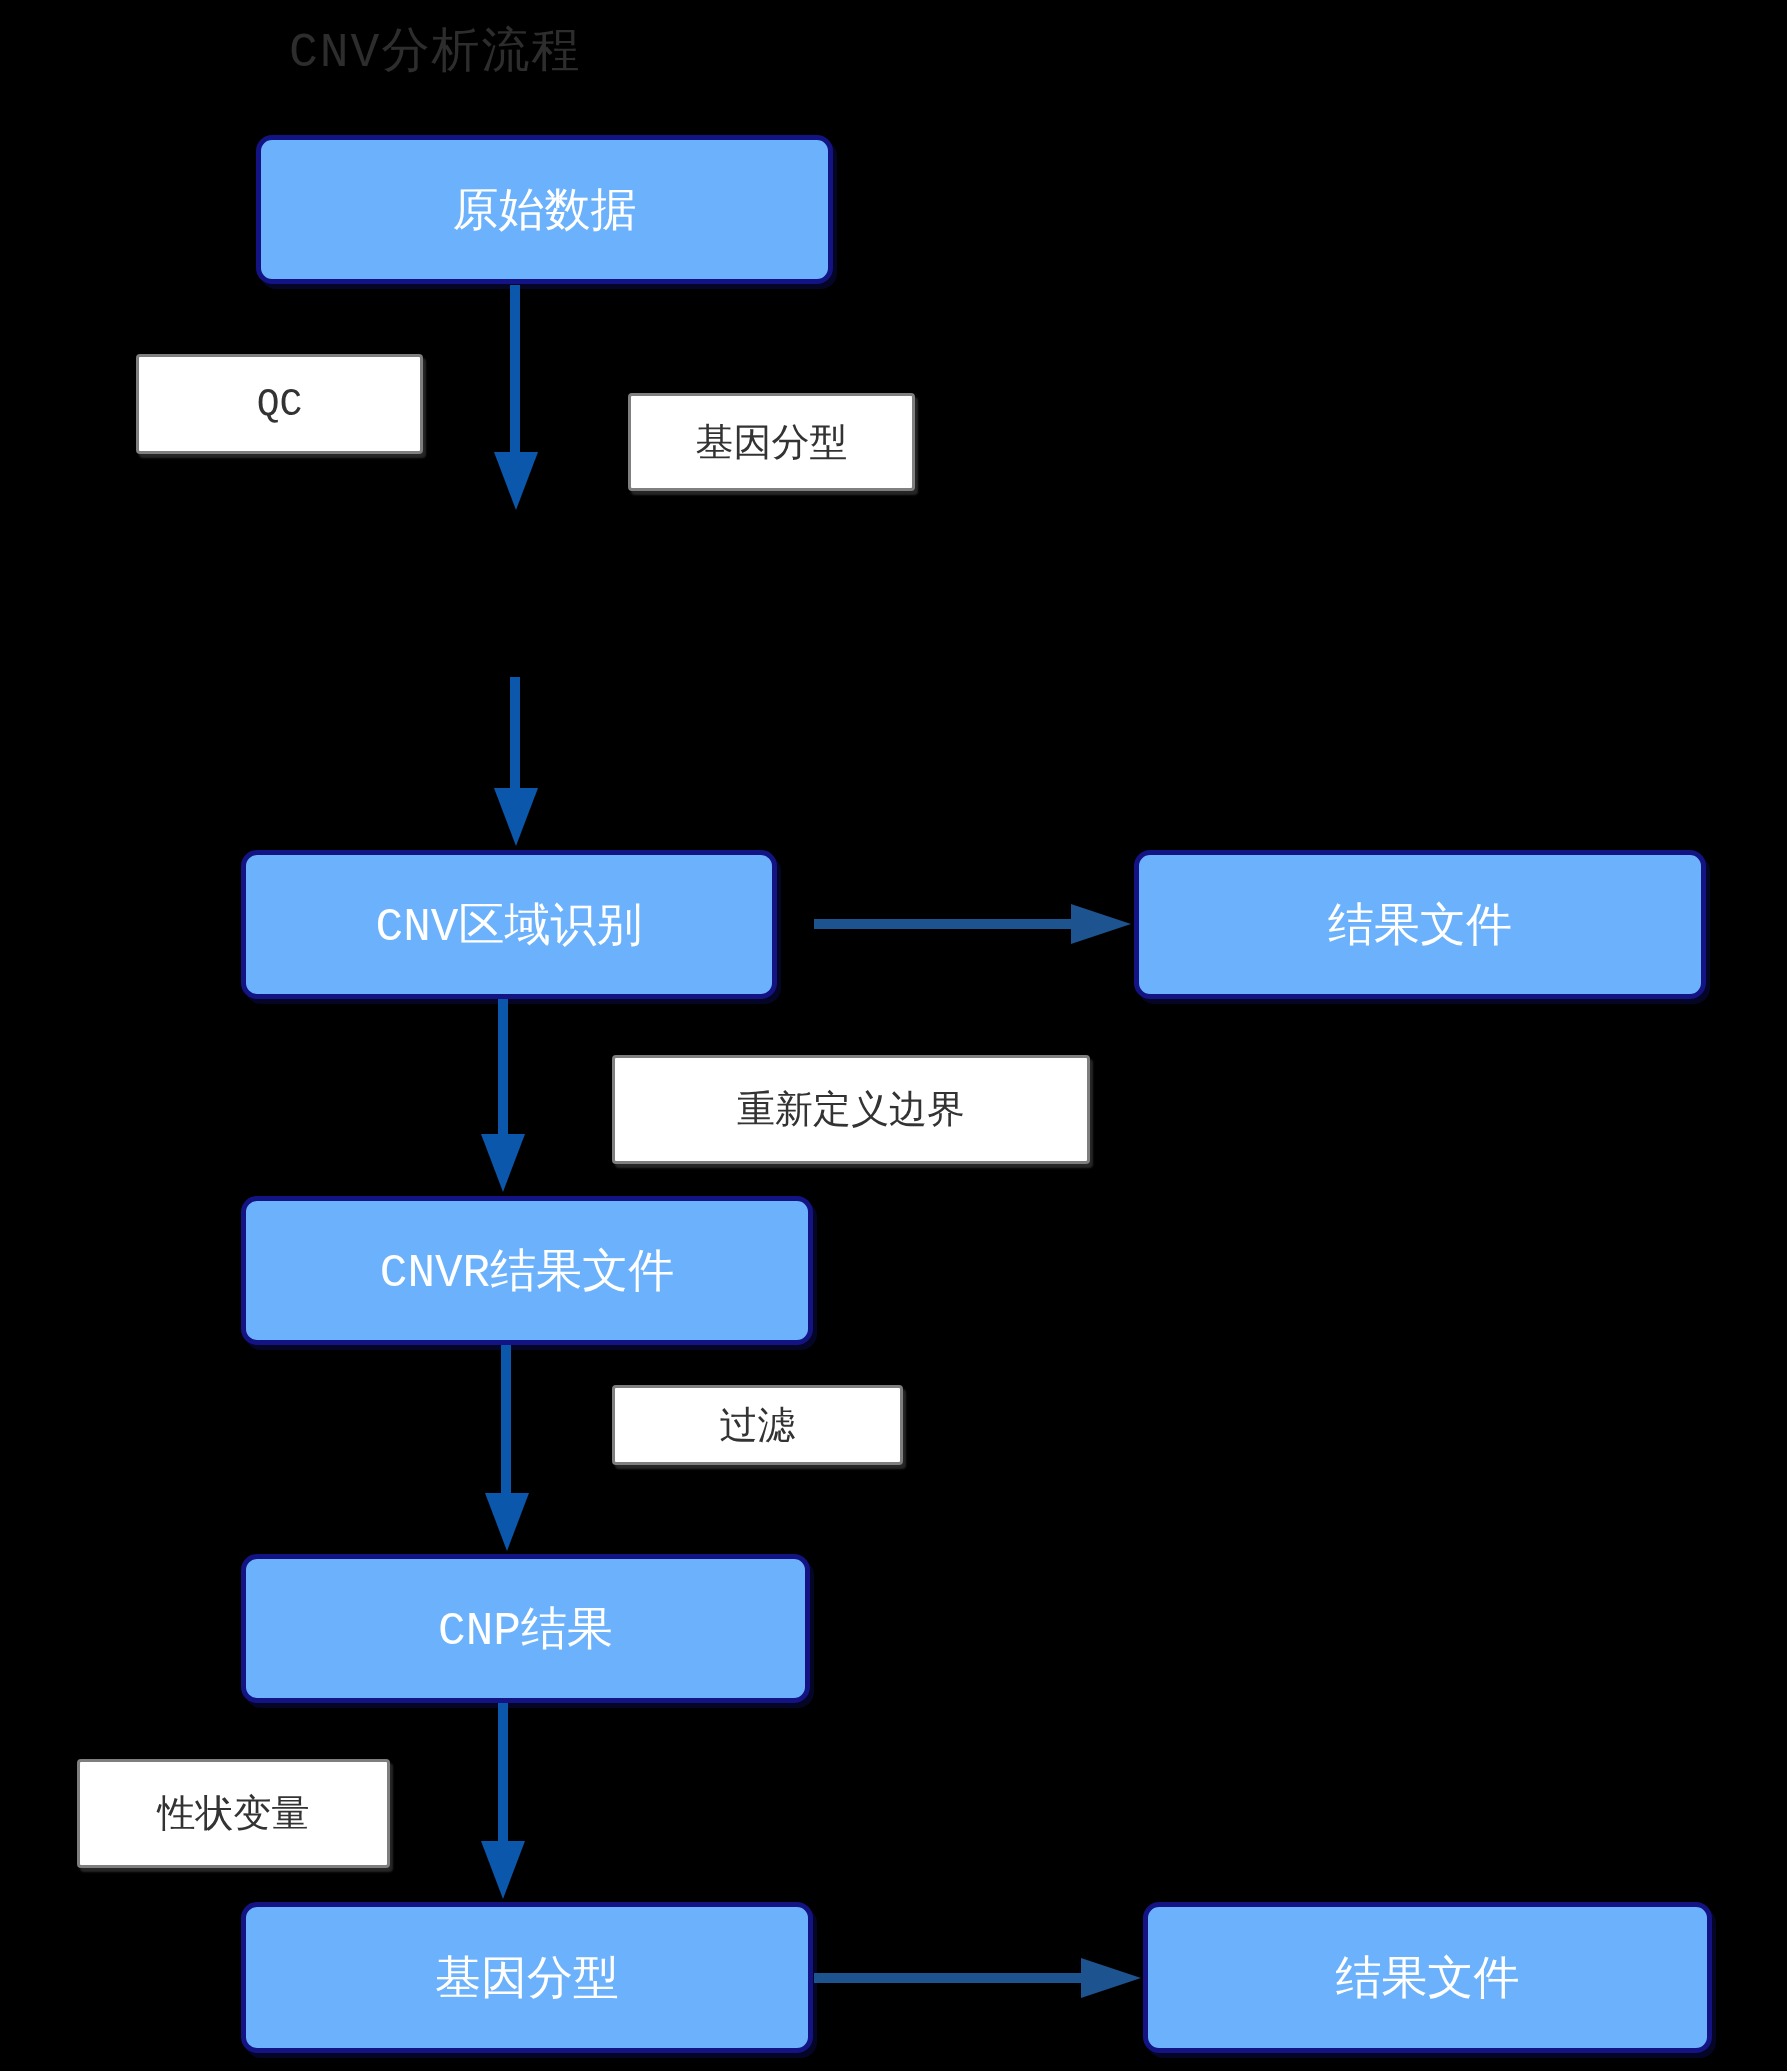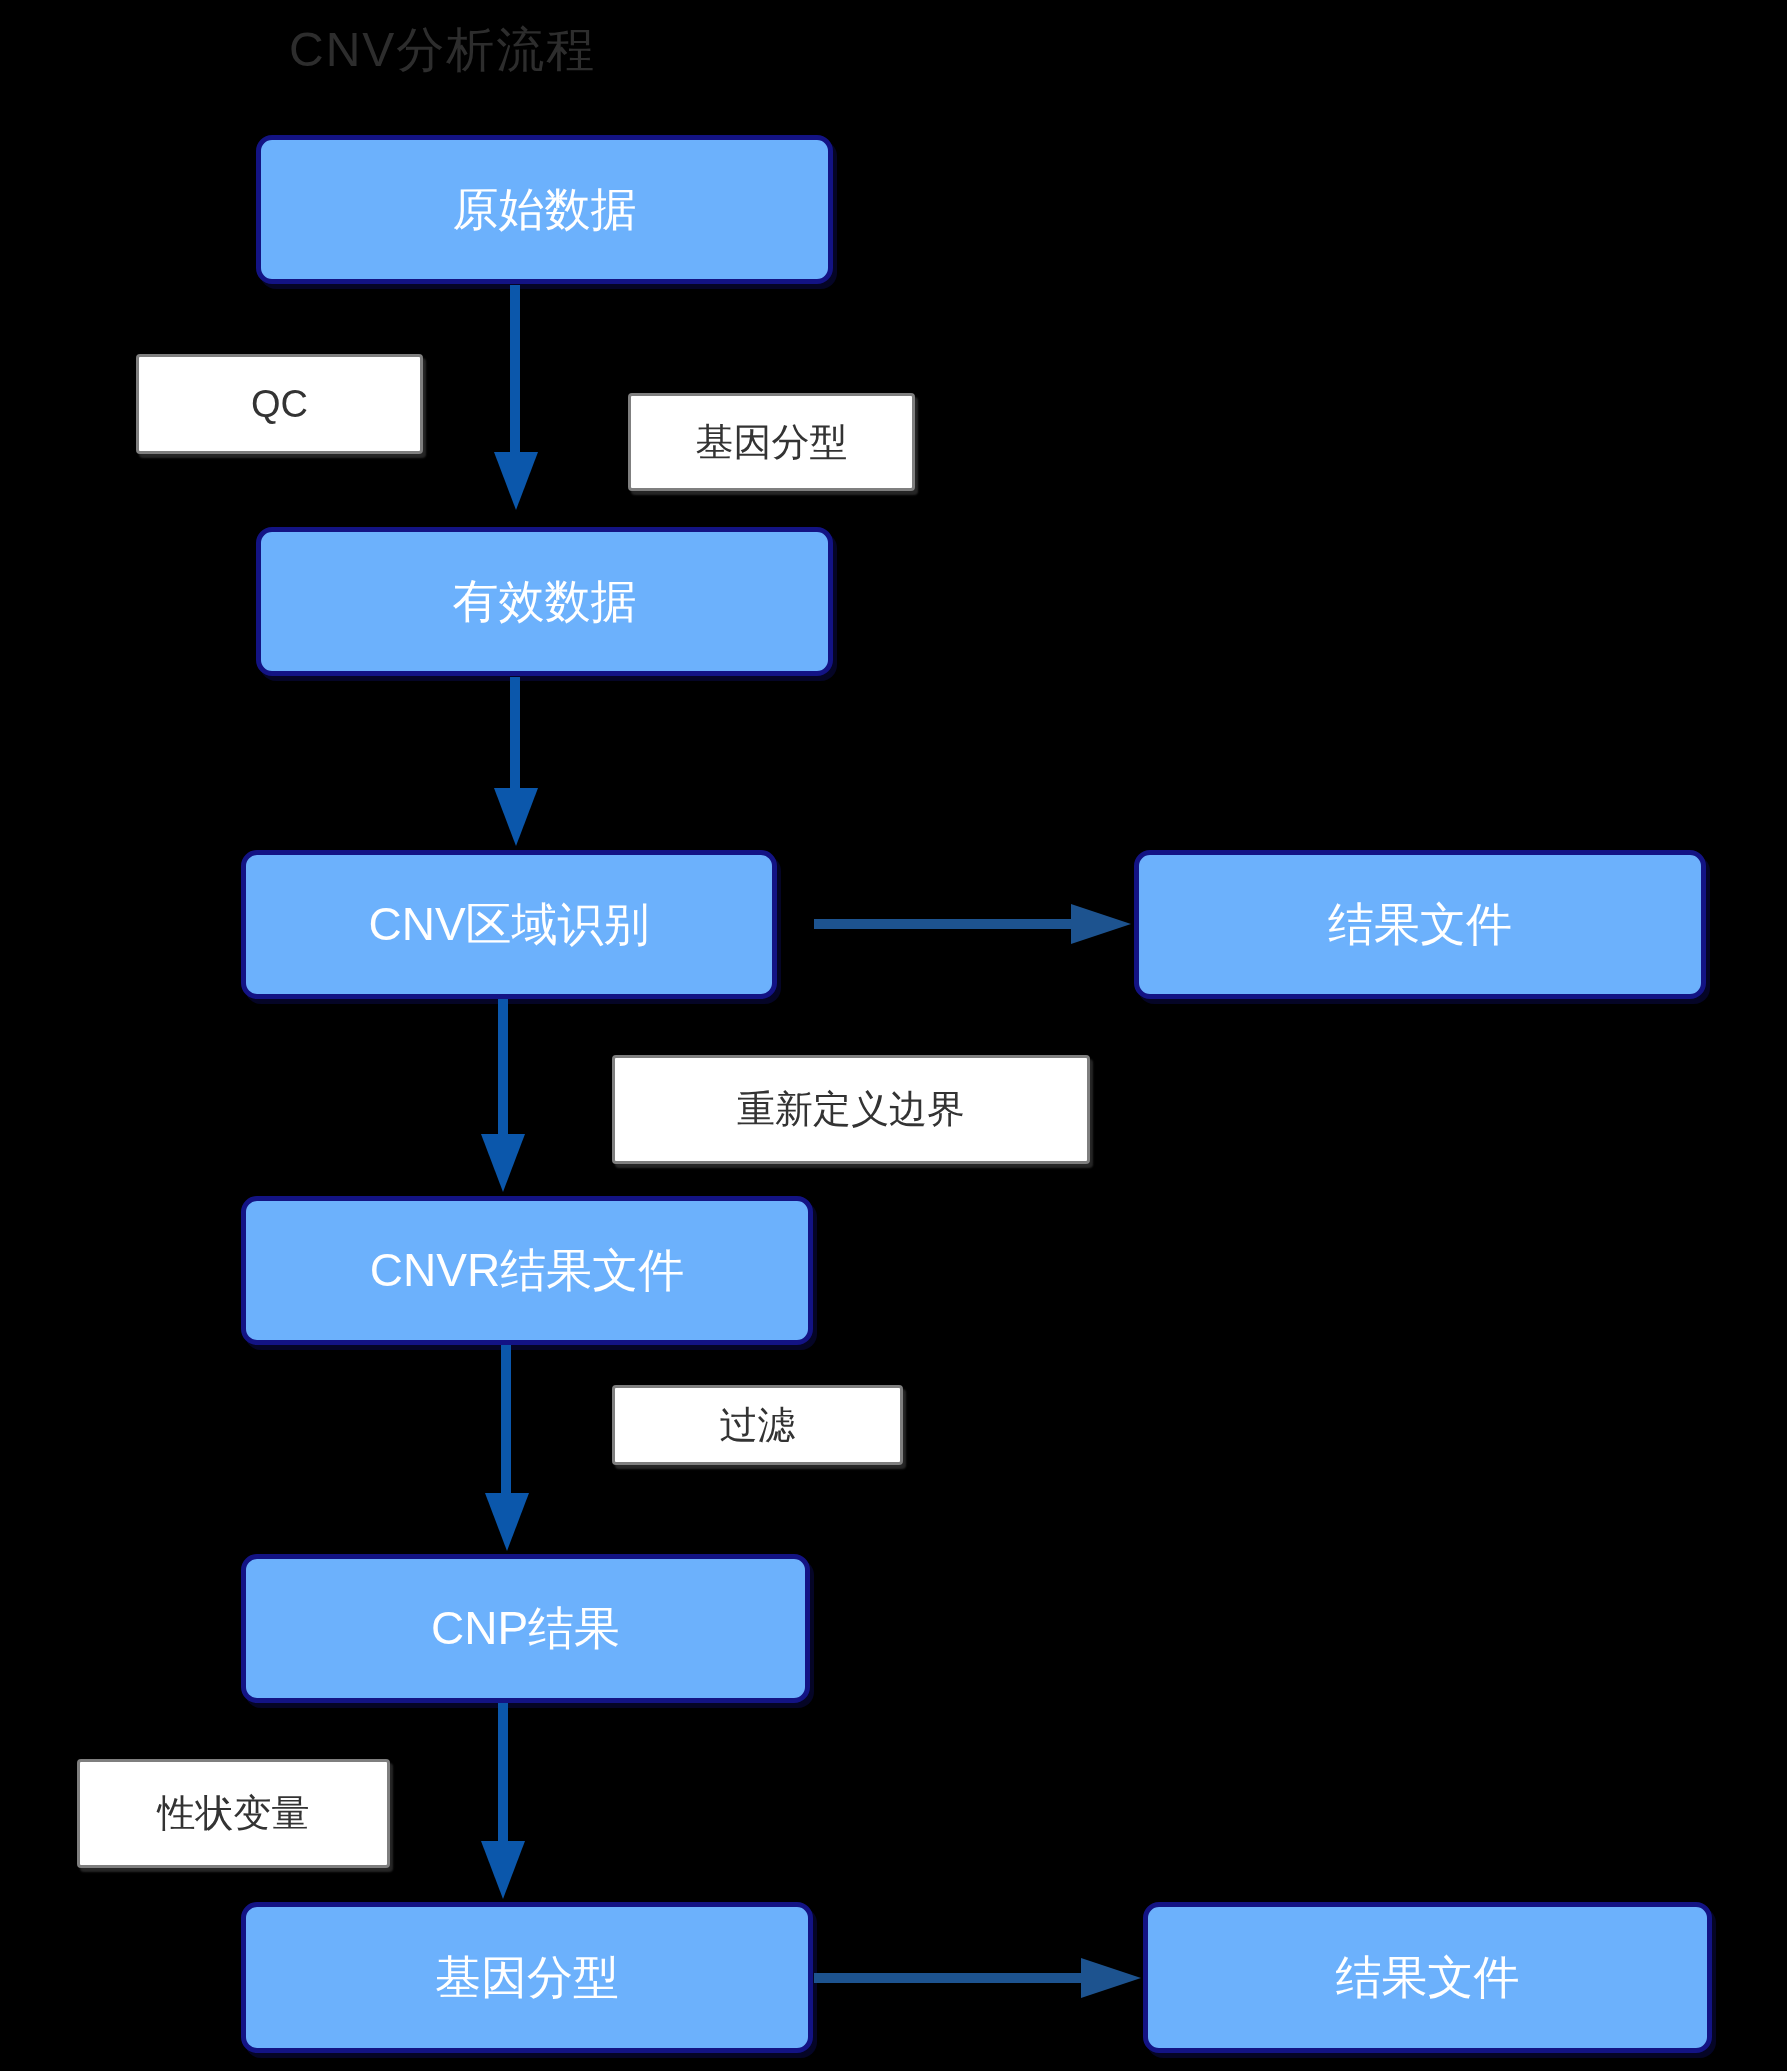--- a/index.html
+++ b/index.html
@@ -1,20 +1,20 @@
 <!DOCTYPE html>
 <html style="--background: #000000; --node_fill: #6cb1fc; --node_border: #131384; --node_text: #ffffff; --tag_fill: #ffffff; --tag_border: #7f7f7f; --tag_text: #333333; --arrow_vertical: #0b57ab; --arrow_horizontal: #1d538f; --title_color: #2d2d2d;"><head>
 <meta charset="utf-8">
 <style>
   html,body{margin:0;padding:0;background:#000;}
   .canvas{
     position:relative;
     width:1787px;height:2072px;
     background:var(--background,#000);
-    font-family:Liberation Sans, sans-serif;
+    font-family:Liberation Mono, monospace;
     overflow:hidden;
   }
   .title{
     position:absolute;left:289px;top:18px;
     font-size:48px;color:var(--title_color,#2d2d2d);
     font-weight:400;letter-spacing:2px;
   }
   .node{
     position:absolute;
     background:var(--node_fill,#6cb1fc);
@@ -84,21 +84,20 @@
   #h2-head {left:1081px;top:1958px;}
 </style>
 </head>
 <body>
 
 <div class="canvas">
 
   <div class="title">CNV分析流程</div>
 
   <div class="node" id="n-raw">原始数据</div>
-  <div class="node" id="n-valid">有效数据</div>
   <div class="node" id="n-cnvregion">CNV区域识别</div>
   <div class="node" id="n-result1">结果文件</div>
   <div class="node" id="n-cnp">CNP结果</div>
   <div class="node" id="n-cnvr">CNVR结果文件</div>
   <div class="node" id="n-assoc">基因分型</div>
   <div class="node" id="n-result2">结果文件</div>
 
   <div class="tag" id="t-qc">QC</div>
   <div class="tag" id="t-geno">基因分型</div>
   <div class="tag" id="t-redefine">重新定义边界</div>

